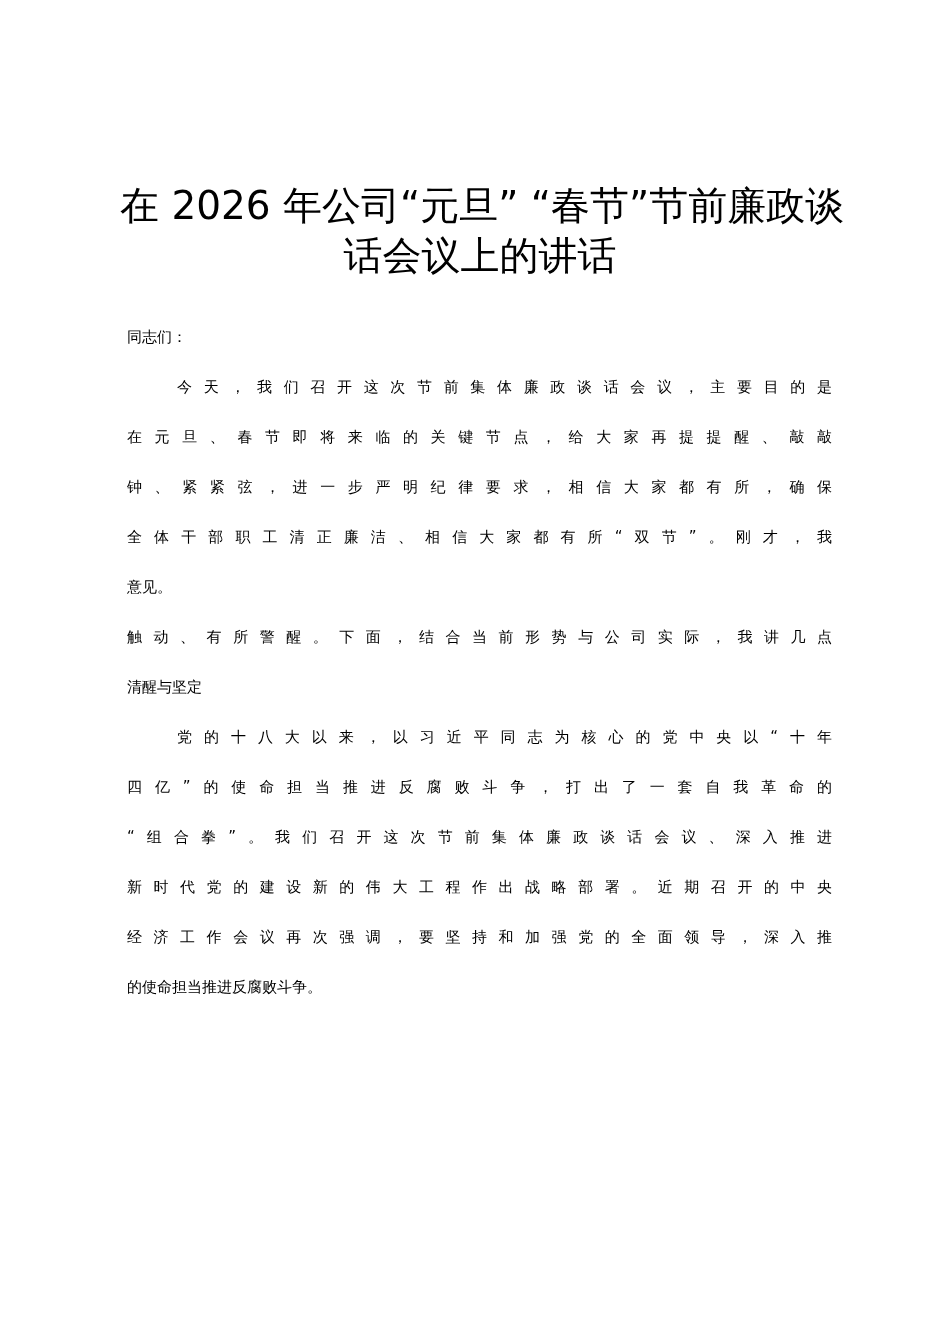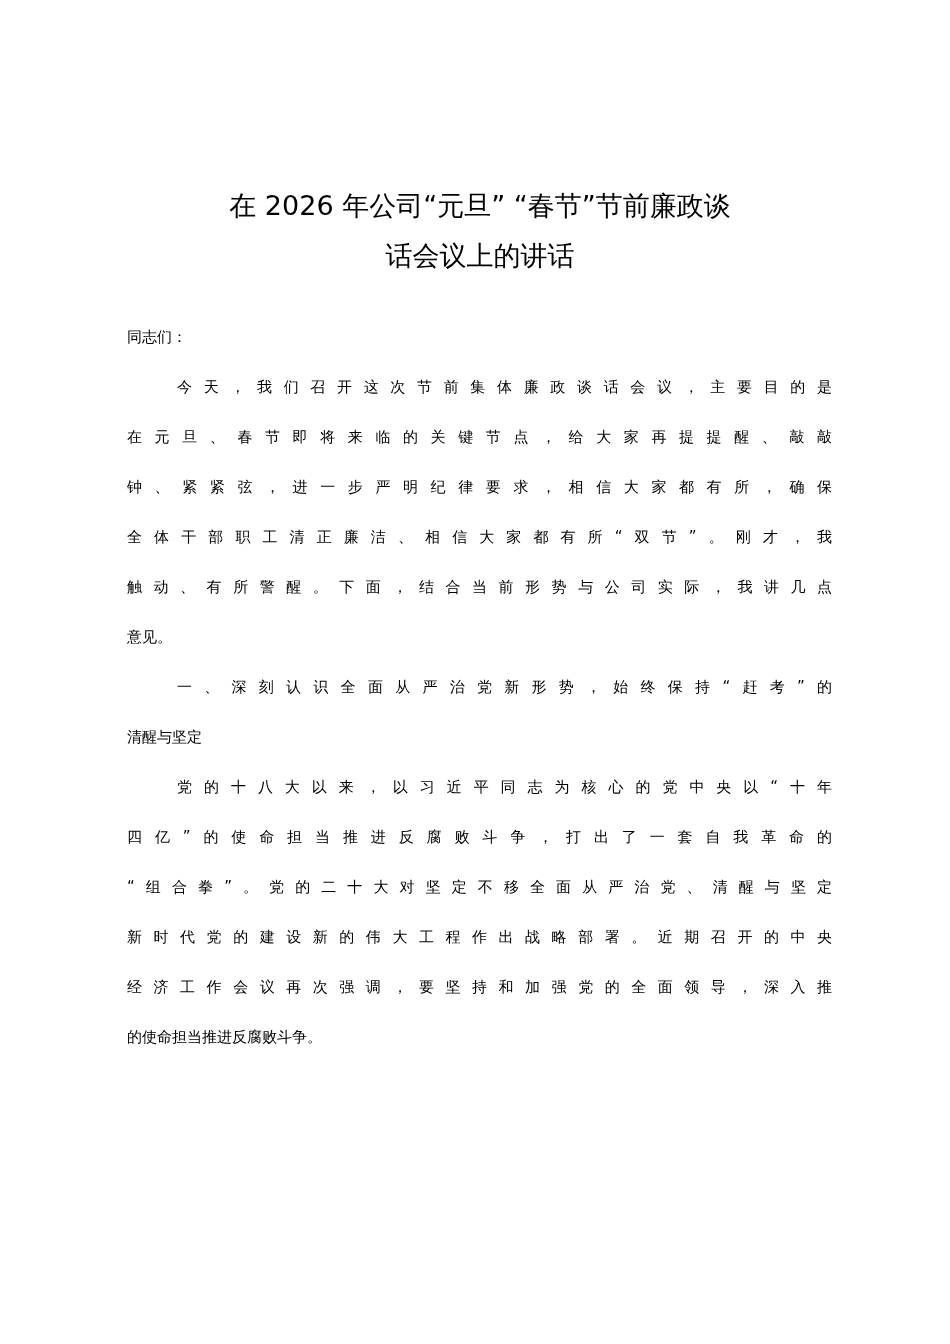--- a/index.html
+++ b/index.html
@@ -22,21 +22,21 @@
       width: 950px;
       height: 1344px;
       background: #ffffff;
     }
     .title {
       position: absolute;
       left: 120px;
       top: 181px;
       width: 720px;
       text-align: center;
-      font-size: 27px;
+      font-size: 39px;
       line-height: 50px;
       letter-spacing: 0px;
       font-weight: normal;
     }
     .title .line {
       display: block;
       white-space: nowrap;
     }
     .body {
       position: absolute;
@@ -74,32 +74,31 @@
   </div>
 
   <div class="body">
     <span class="ln last">同志们：</span>
 
     <div>
       <span class="ln indent">今天，我们召开这次节前集体廉政谈话会议，主要目的是</span>
       <span class="ln">在元旦、春节即将来临的关键节点，给大家再提提醒、敲敲</span>
       <span class="ln">钟、紧紧弦，进一步严明纪律要求，相信大家都有所，确保</span>
       <span class="ln">全体干部职工清正廉洁、相信大家都有所“双节”。刚才，我</span>
+      <span class="ln last">意见。</span>
       <span class="ln">触动、有所警醒。下面，结合当前形势与公司实际，我讲几点</span>
-      <span class="ln last">意见。</span>
     </div>
 
     <div>
-      <span class="ln indent heading">一、深刻认识全面从严治党新形势，始终保持“赶考”的</span>
       <span class="ln heading last">清醒与坚定</span>
     </div>
 
     <div>
       <span class="ln indent">党的十八大以来，以习近平同志为核心的党中央以“十年</span>
       <span class="ln">四亿”的使命担当推进反腐败斗争，打出了一套自我革命的</span>
-      <span class="ln">“组合拳”。党的二十大对坚定不移全面从严治党、清醒与坚定</span>
+      <span class="ln">“组合拳”。我们召开这次节前集体廉政谈话会议、深入推进</span>
       <span class="ln">新时代党的建设新的伟大工程作出战略部署。近期召开的中央</span>
       <span class="ln">经济工作会议再次强调，要坚持和加强党的全面领导，深入推</span>
       <span class="ln last">的使命担当推进反腐败斗争。</span>
     </div>
   </div>
 
 </div>
 
 </body></html>

